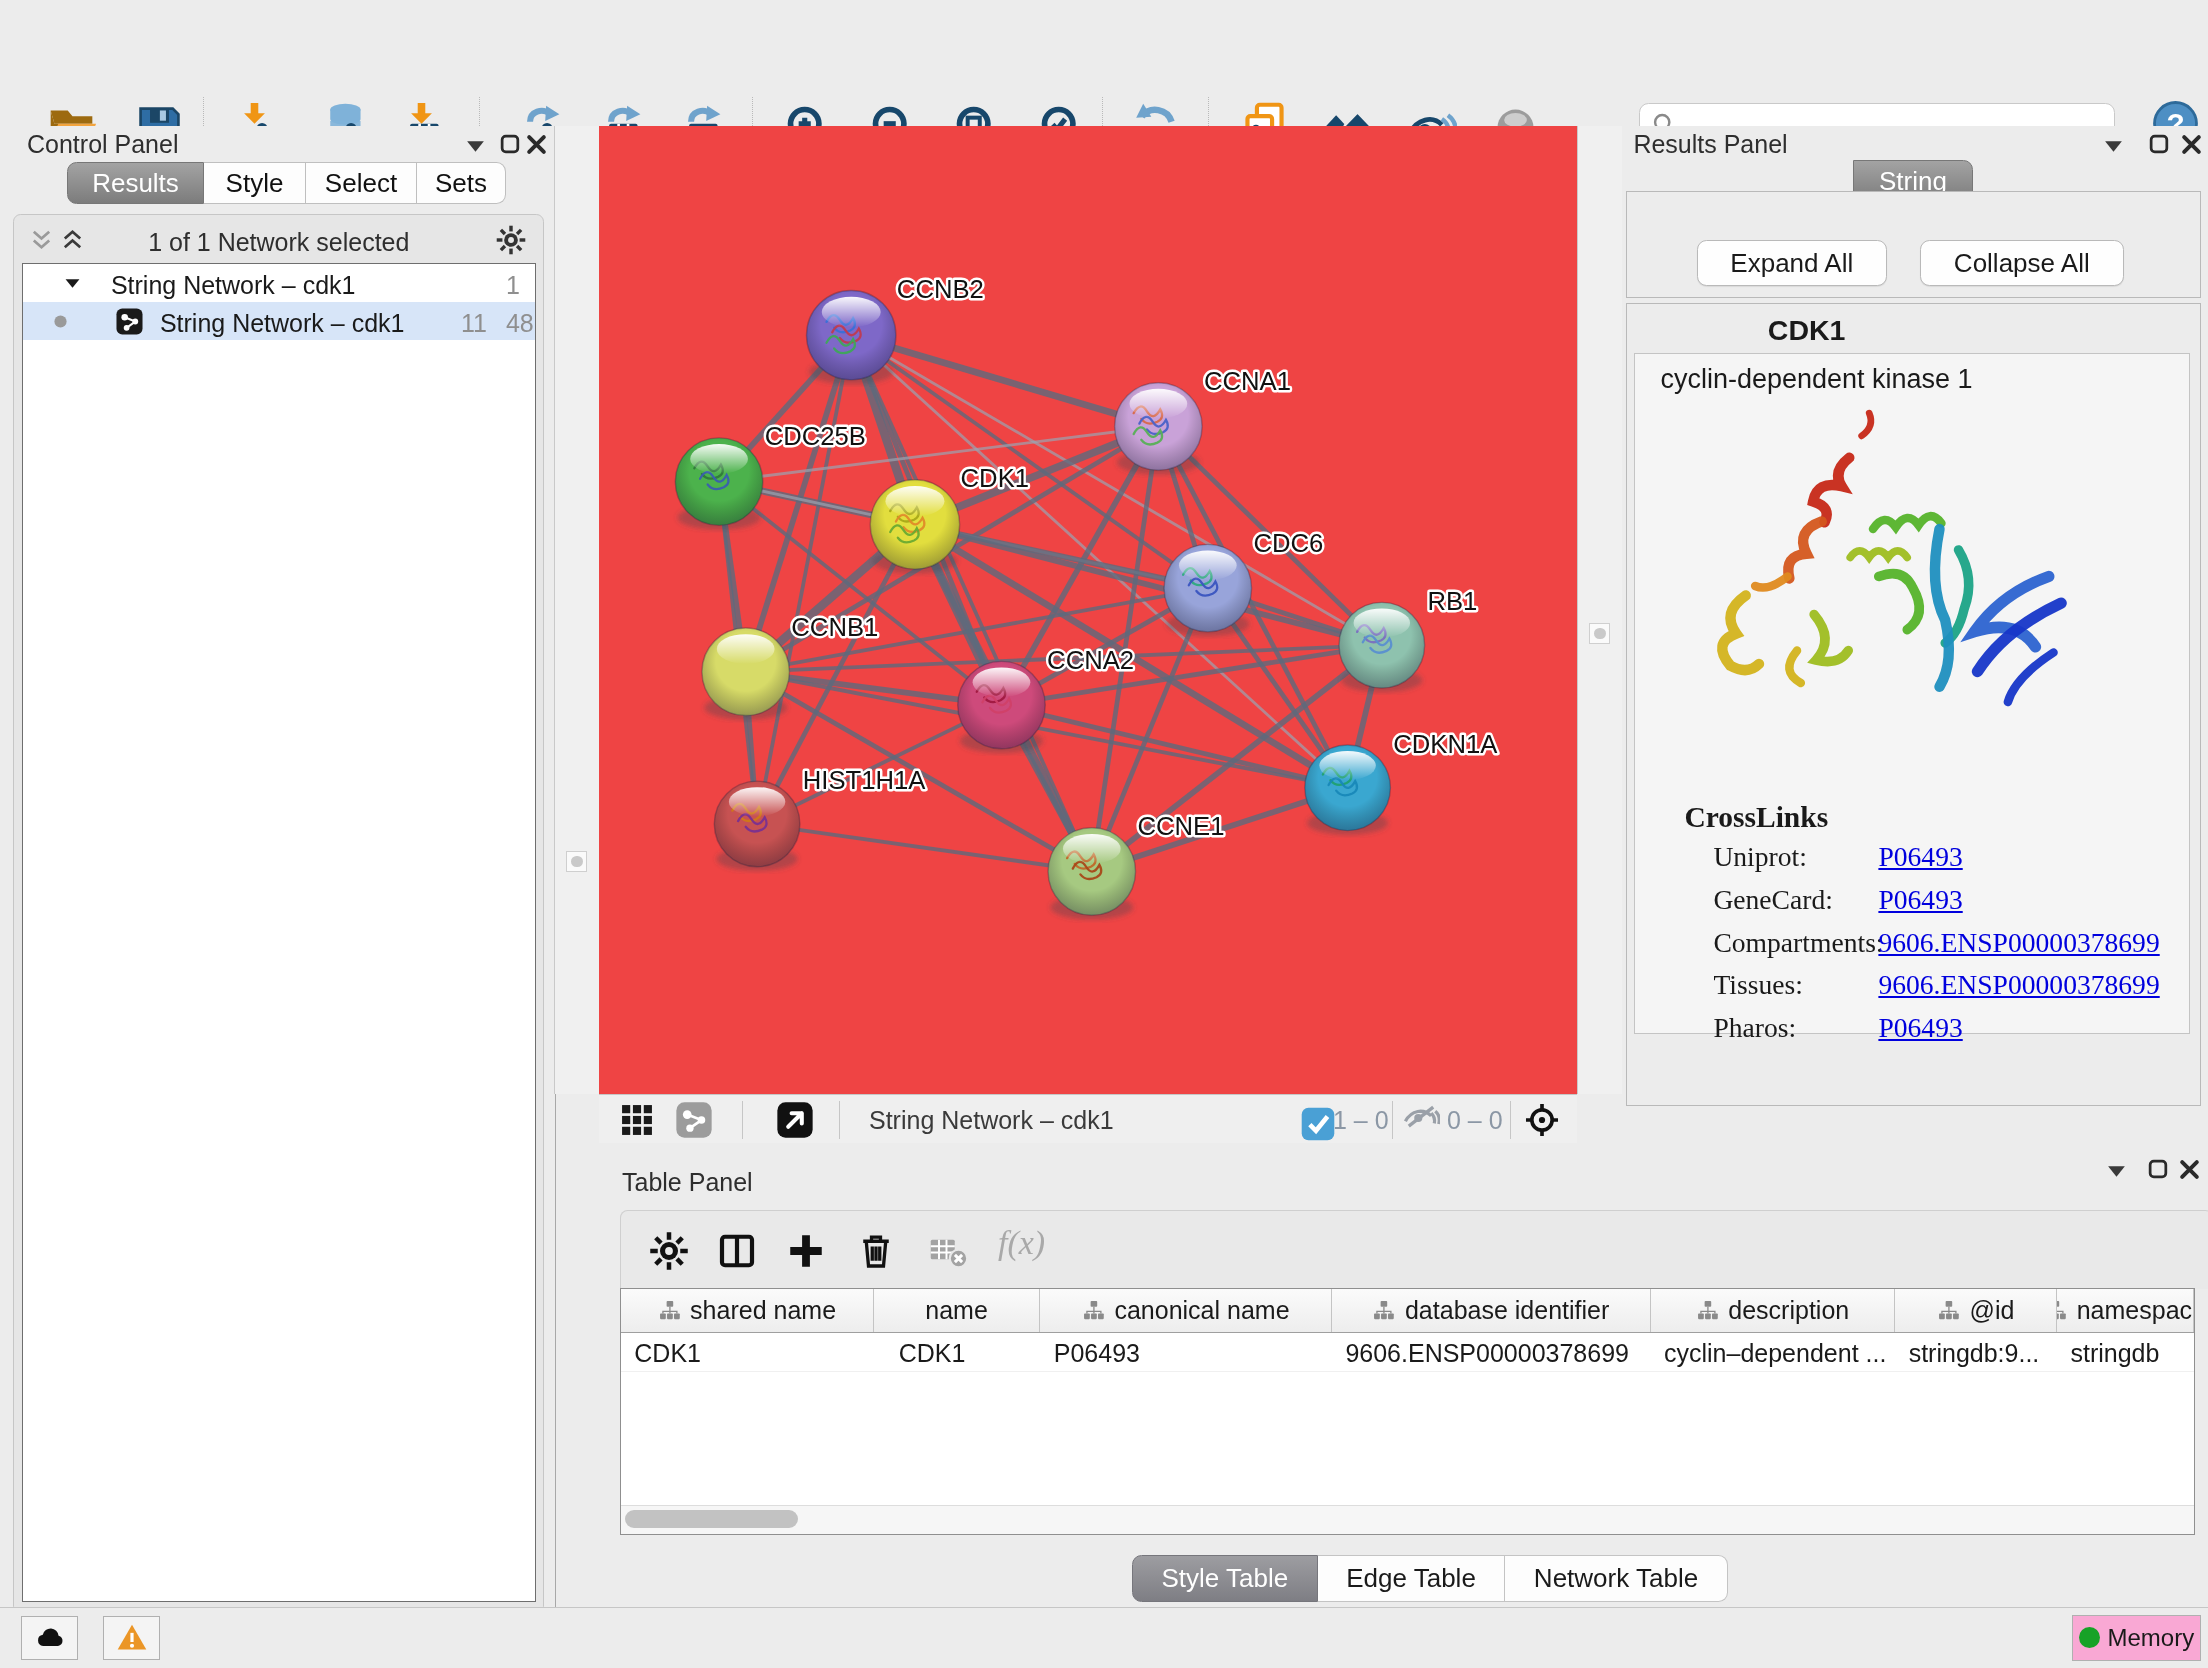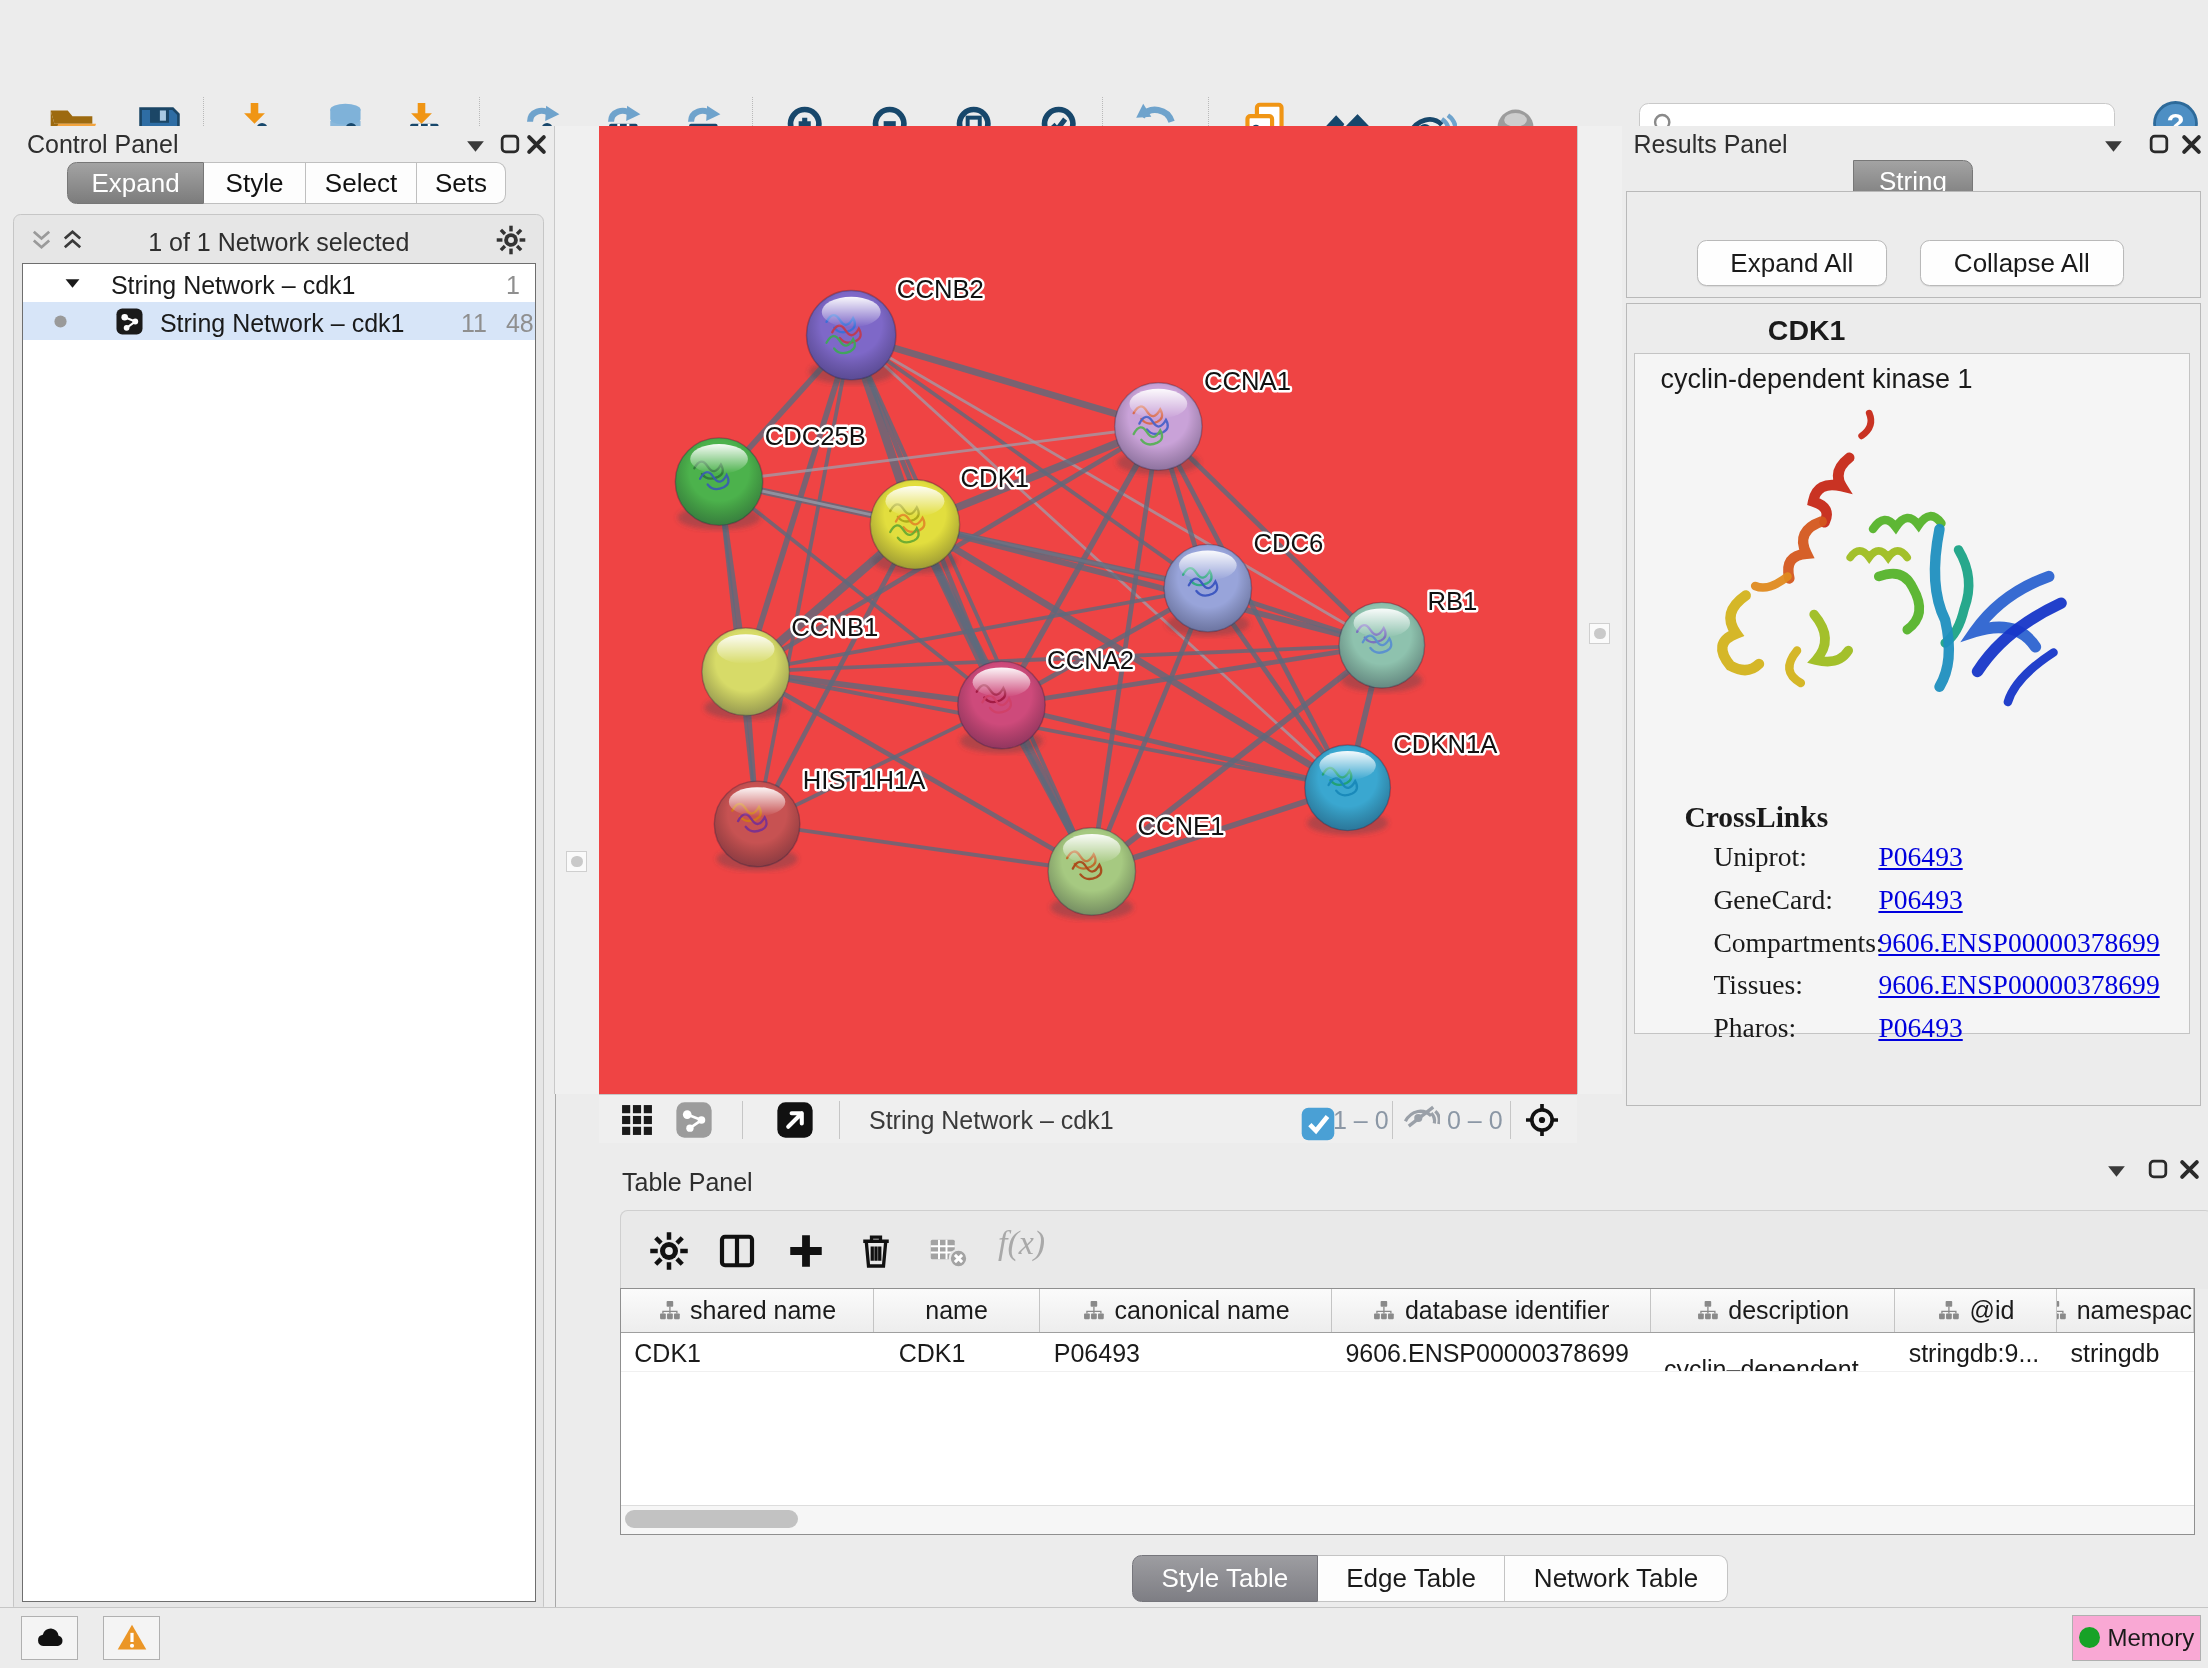--- a/index.html
+++ b/index.html
@@ -310,21 +310,21 @@
         <svg viewBox="0 0 22 22">
           <rect x="3" y="3" width="15" height="15" rx="3.5" fill="none" stroke="#2a2a2a" stroke-width="2.6"></rect>
         </svg>
       </span>
     <span class="phdr-ic icw" style="left:525px;top:6.7px">
         <svg viewBox="0 0 22 22">
           <path d="M4 4l14 14M18 4L4 18" stroke="#2a2a2a" stroke-width="3.8" stroke-linecap="round"></path>
         </svg>
       </span>
     <div class="seg" style="left:67px;top:36px" id="cp-tabs">
-        <div class="tab on" style="width: 135px;">Expand</div>
+        <div class="tab on" style="width: 135px;">Results</div>
         <div class="tab" style="width: 101px;">Style</div>
         <div class="tab" style="width: 110px;">Select</div>
         <div class="tab" style="width: 88px;">Sets</div>
       </div>
     <div class="cp-box">
       <div class="cp-tbar">
         <span class="icw abs" style="left:15px;top:5.7px">
             <svg viewBox="0 0 26 26" width="25" height="25">
               <g stroke="#9a9a9a" stroke-width="2.8" fill="none">
                 <path d="M5 4l8 7 8-7"></path>
@@ -882,21 +882,21 @@
             </span>
             <span>namespace</span>
           </div>
         </div>
       <div id="tbody">
           <div class="trow">
             <div class="td" style="width: 253px;">CDK1</div>
             <div class="td" style="width: 167px; padding-left: 25px;">CDK1</div>
             <div class="td" style="width: 292px;">P06493</div>
             <div class="td" style="width: 319px;">9606.ENSP00000378699</div>
-            <div class="td" style="width: 245px; margin-top: 16px;">cyclin–dependent ...</div>
+            <div class="td" style="width: 245px;">cyclin–dependent ...</div>
             <div class="td" style="width: 162px;">stringdb:9...</div>
             <div class="td" style="width: 137px;">stringdb</div>
           </div>
         </div>
       <div class="scrollstrip">
         <div class="thumb"></div>
       </div>
     </div>
     <div class="btabs" id="btabs">
         <div class="tab on">Style Table</div>

